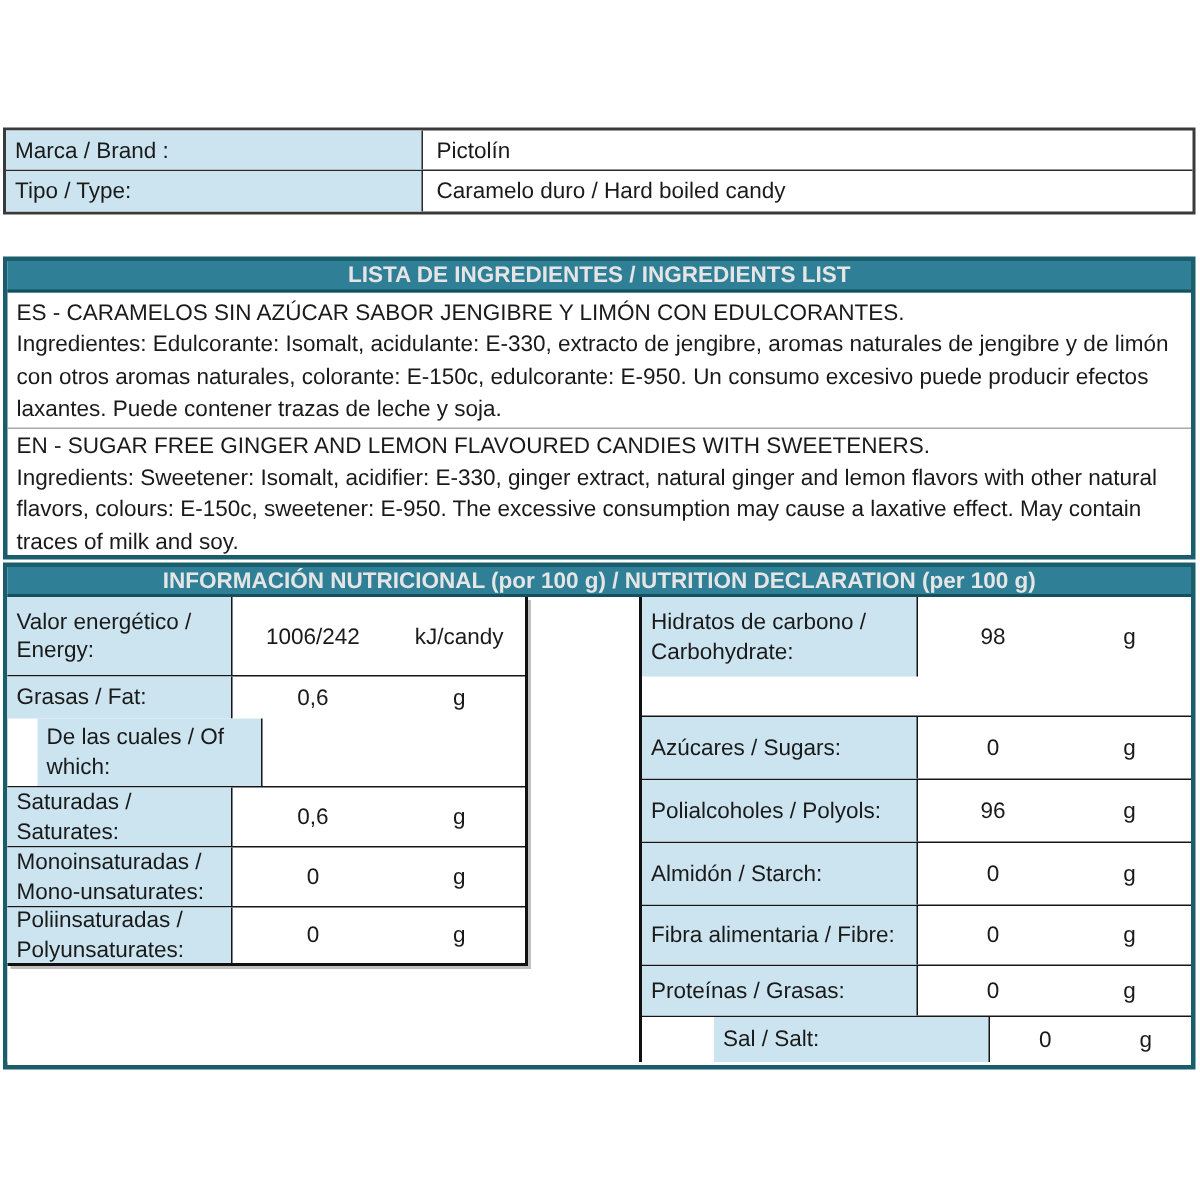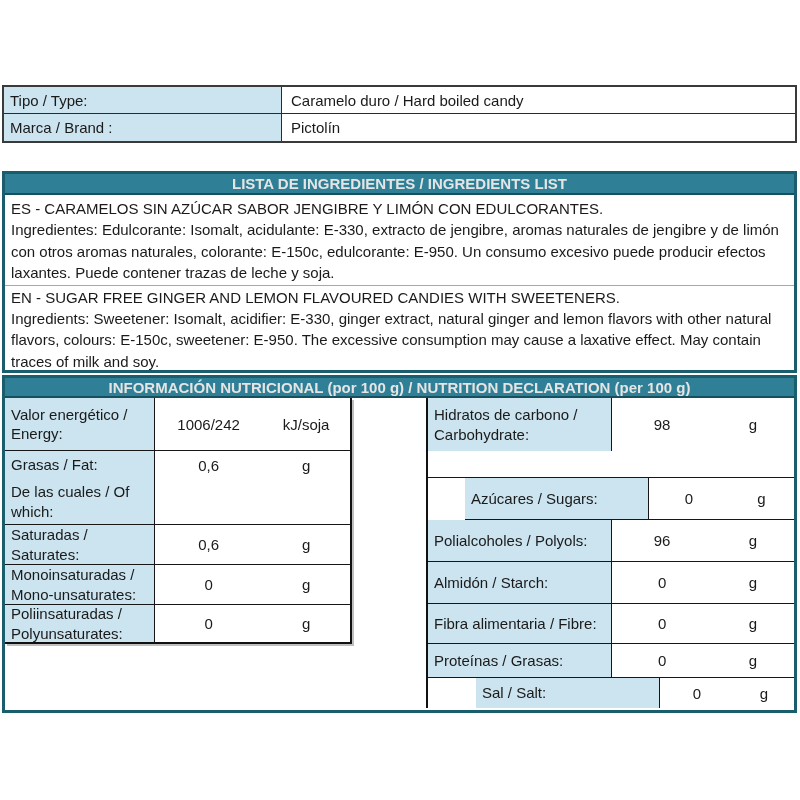--- a/index.html
+++ b/index.html
@@ -51,26 +51,26 @@
   .nunit{width:45%;text-align:center;}
 </style>
 </head>
 <body>
 
 <div class="sheet">
 
   <div class="info-table">
 
   <div class="info-row">
+        <div class="info-label">Marca / Brand :</div>
+        <div class="info-value">Pictolín</div>
+      </div>
+      <div class="info-row">
         <div class="info-label">Tipo / Type:</div>
         <div class="info-value">Caramelo duro / Hard boiled candy</div>
-      </div>
-      <div class="info-row">
-        <div class="info-label">Marca / Brand :</div>
-        <div class="info-value">Pictolín</div>
       </div>
     </div>
 
   <div class="section ingredients">
     <div class="band">LISTA DE INGREDIENTES / INGREDIENTS LIST</div>
     <div class="ing-body">
       <div>ES - CARAMELOS SIN AZÚCAR SABOR JENGIBRE Y LIMÓN CON EDULCORANTES.</div>
       <div>Ingredientes: Edulcorante: Isomalt, acidulante: E-330, extracto de jengibre, aromas naturales de jengibre y de limón con otros aromas naturales, colorante: E-150c, edulcorante: E-950. Un consumo excesivo puede producir efectos laxantes. Puede contener trazas de leche y soja.</div>
       <hr class="ing-sep">
       <div>EN - SUGAR FREE GINGER AND LEMON FLAVOURED CANDIES WITH SWEETENERS.</div>
@@ -81,31 +81,31 @@
   <div class="section nutrition">
     <div class="band">INFORMACIÓN NUTRICIONAL (por 100 g) / NUTRITION DECLARATION (per 100 g)</div>
     <div class="nut-body">
 
       <div class="ntable ntable-left">
 
       <div class="nrow" style="height: 53px; justify-content: flex-end;">
             <div class="nlabel">Valor energético / Energy:</div>
             <div class="nvals">
               <div class="nval">1006/242</div>
-              <div class="nunit">kJ/soja</div>
+              <div class="nunit">kJ/candy</div>
             </div>
           </div>
           <div class="nrow" style="height: 28px; border-bottom: none;">
             <div class="nlabel">Grasas / Fat:</div>
             <div class="nvals">
               <div class="nval">0,6</div>
               <div class="nunit">g</div>
             </div>
           </div>
-          <div class="nrow" style="height: 46px;">
+          <div class="nrow" style="height: 46px; padding-left: 20px;">
             <div class="nlabel">De las cuales / Of which:</div>
             <div class="nvals">
               <div class="nval"></div>
               <div class="nunit"></div>
             </div>
           </div>
           <div class="nrow" style="height: 40px;">
             <div class="nlabel">Saturadas / Saturates:</div>
             <div class="nvals">
               <div class="nval">0,6</div>
@@ -136,21 +136,21 @@
               <div class="nval">98</div>
               <div class="nunit">g</div>
             </div>
           </div>
           <div class="nrow" style="height: 27px;">
             <div class="nvals">
               <div class="nval"></div>
               <div class="nunit"></div>
             </div>
           </div>
-          <div class="nrow" style="height: 42px; margin-left: 37px;">
+          <div class="nrow" style="height: 42px;">
             <div class="nlabel">Azúcares / Sugars:</div>
             <div class="nvals">
               <div class="nval">0</div>
               <div class="nunit">g</div>
             </div>
           </div>
           <div class="nrow" style="height: 42px;">
             <div class="nlabel">Polialcoholes / Polyols:</div>
             <div class="nvals">
               <div class="nval">96</div>

